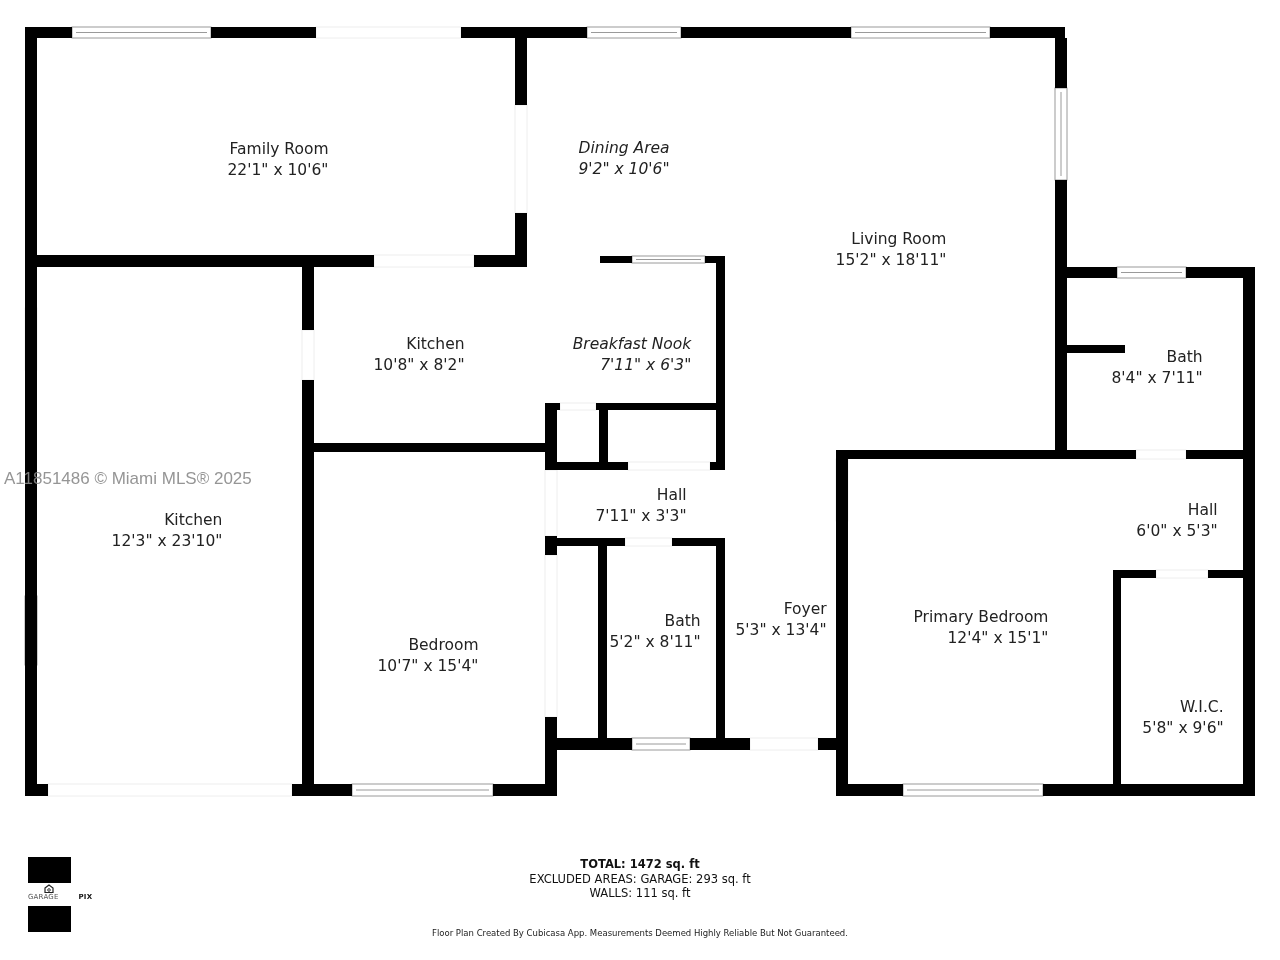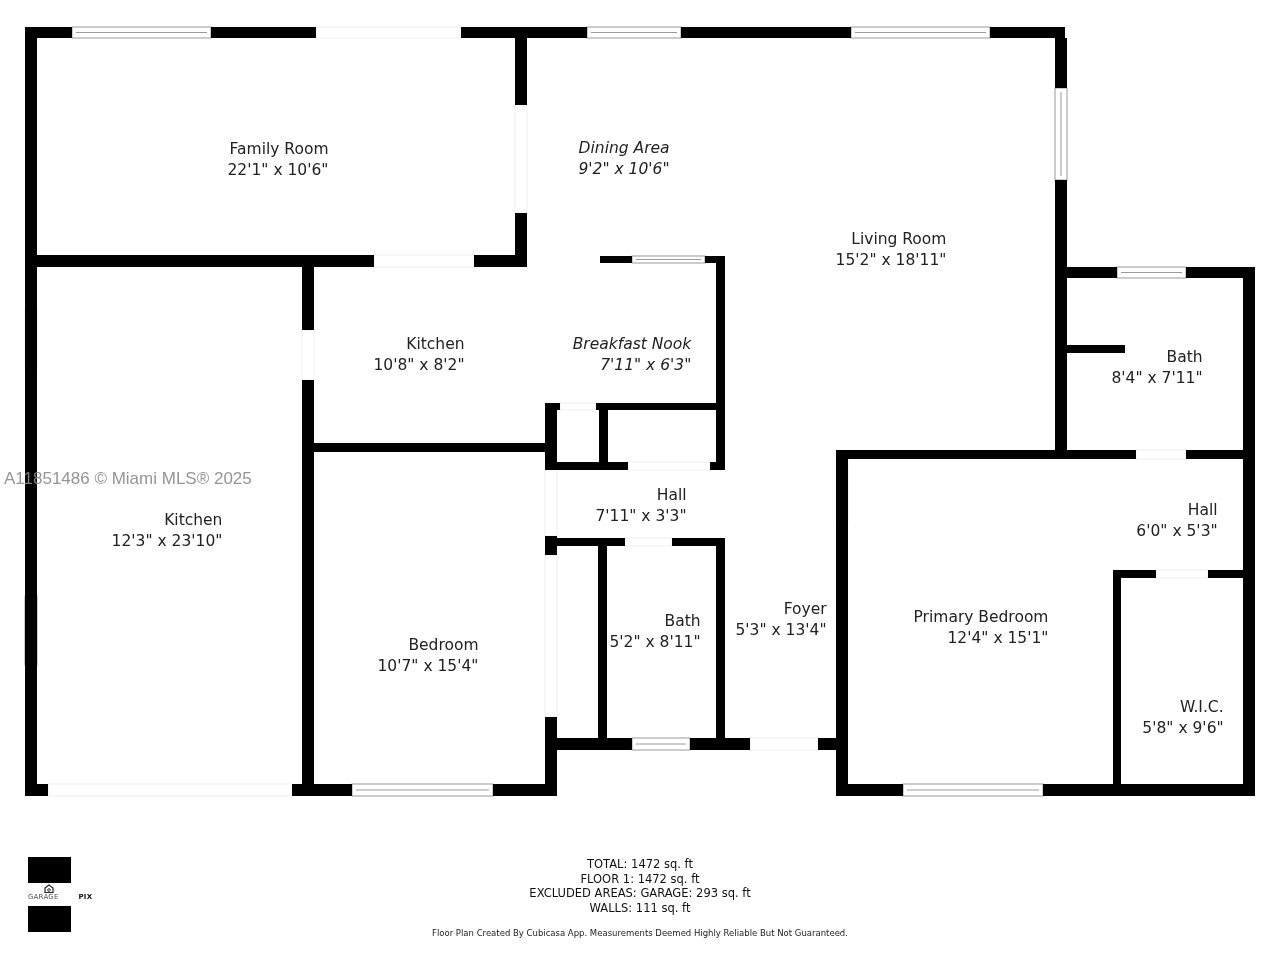--- a/index.html
+++ b/index.html
@@ -2,21 +2,21 @@
 <html><head>
 <meta charset="utf-8">
 <style>
   html, body { margin:0; padding:0; background:#ffffff; }
   body { width:1280px; height:960px; position:relative; overflow:hidden; font-family:"DejaVu Sans", sans-serif; }
   #plan { position:absolute; left:0; top:0; width:1280px; height:960px; }
   .room-label { position:absolute; transform:translate(-50%,-50%); text-align:right; color:#222; font-size:15.5px; line-height:21px; white-space:nowrap; }
   .room-label span { display:block; }
   .watermark { position:absolute; left:4px; top:469px; font-family:"Liberation Sans", sans-serif; font-size:17px; color:#8a8a8a; opacity:0.9; white-space:nowrap; }
   .summary { position:absolute; left:640px; top:857px; transform:translateX(-50%); text-align:center; font-size:11.5px; line-height:14.5px; color:#111; width:500px; }
-  .summary .total { font-weight:normal; }
+  .summary .total { font-weight:bold; }
   .disclaimer { position:absolute; left:640px; top:928px; transform:translateX(-50%); font-size:8.5px; color:#222; white-space:nowrap; }
   .logo { position:absolute; left:28px; top:857px; width:43px; height:75px; }
   .logo .blk { position:absolute; left:0; width:43px; background:#000; }
   .logo .b1 { top:0; height:26px; }
   .logo .b2 { top:49px; height:26px; }
   .logo .brand { position:absolute; top:36px; left:0; width:43px; text-align:center; font-size:7px; letter-spacing:0.2px; color:#555; }
   .logo .brand b { color:#111;margin-left:20px; }
   .logo .house { position:absolute; top:27px; left:16px; width:10px; height:9px; }
 </style>
 </head>
@@ -171,21 +171,20 @@
     <div class="room-label" style="left: 1183px; top: 693px; margin-top: 25px;">
       <span>W.I.C.</span>
       <span>5'8" x 9'6"</span>
     </div>
   </div>
 
 <div class="watermark">A11851486 © Miami MLS® 2025</div>
 
 <div class="summary">
   <div class="total">TOTAL: 1472 sq. ft</div>
-  <div>FLOOR 1: 1472 sq. ft</div>
   <div>EXCLUDED AREAS: GARAGE: 293 sq. ft</div>
   <div>WALLS: 111 sq. ft</div>
 </div>
 
 <div class="disclaimer">Floor Plan Created By Cubicasa App. Measurements Deemed Highly Reliable But Not Guaranteed.</div>
 
 <div class="logo">
   <div class="blk b1"></div>
   <svg class="house" viewBox="0 0 10 9">
     <path d="M1 4 L5 1 L9 4 L9 8.5 L1 8.5 Z" fill="none" stroke="#222" stroke-width="1.2"></path>

